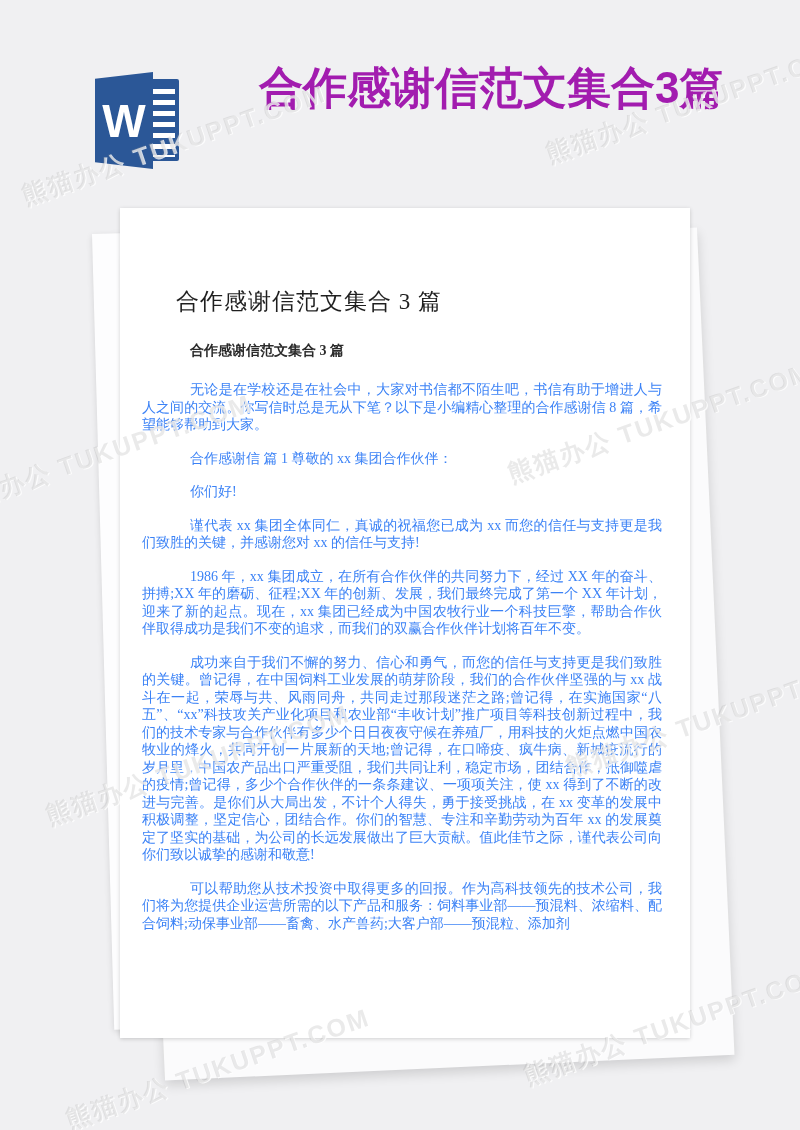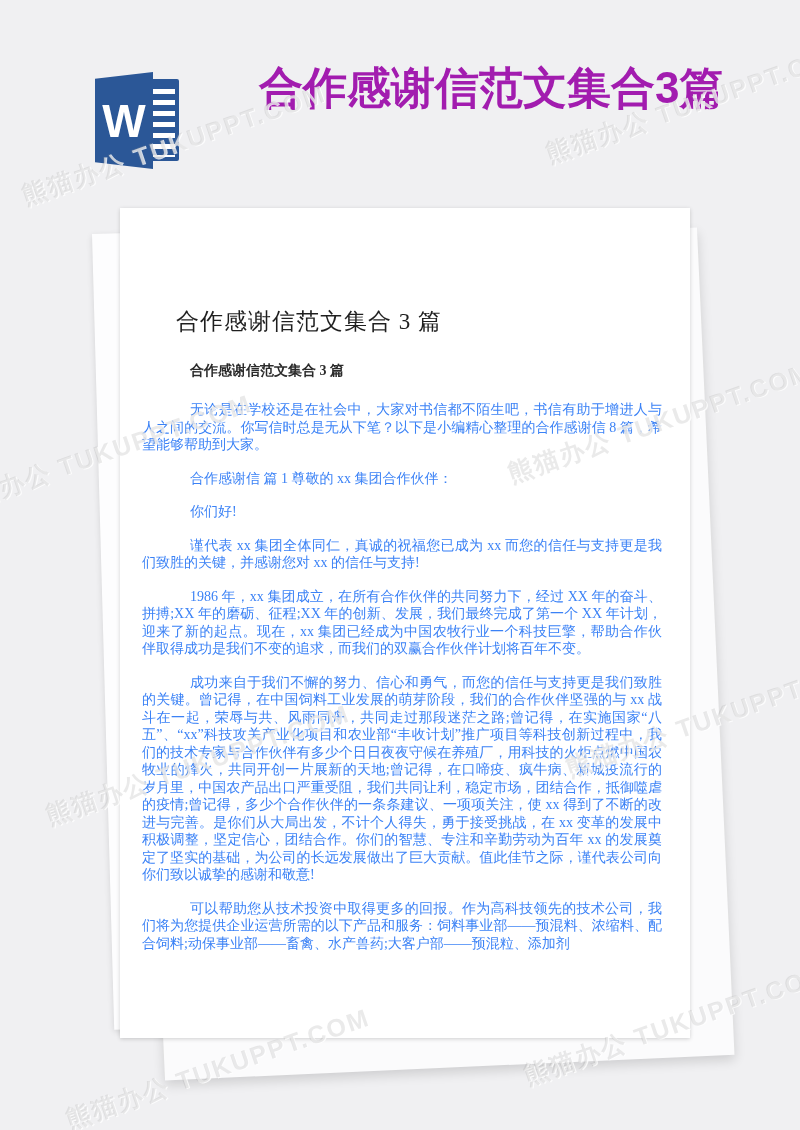--- a/index.html
+++ b/index.html
@@ -37,21 +37,21 @@
   }
   .sheet-back2{
     left:146px;top:240px;width:570px;height:828px;
     transform:rotate(-2.6deg);z-index:1;
     box-shadow:0 5px 12px rgba(0,0,0,0.14);
     background:#fbfbfc;
   }
   .paper{
     position:absolute;left:120px;top:208px;width:570px;height:830px;
     background:#ffffff;z-index:2;box-sizing:border-box;
-    padding:100px 28px 0 22px;overflow:hidden;
+    padding:80px 28px 0 22px;overflow:hidden;
     box-shadow:0 1px 4px rgba(0,0,0,0.18);
     font-family:"Liberation Serif","DejaVu Serif",serif;
     color:#363636;
   }
   .doc-title{
     margin:0 0 26px 34px;font-size:23px;font-weight:400;color:#1f1f1f;
     letter-spacing:1px;line-height:28px;
   }
   .doc-sub{
     margin:0 0 22px 0;font-size:14px;font-weight:700;color:#2b2b2b;

